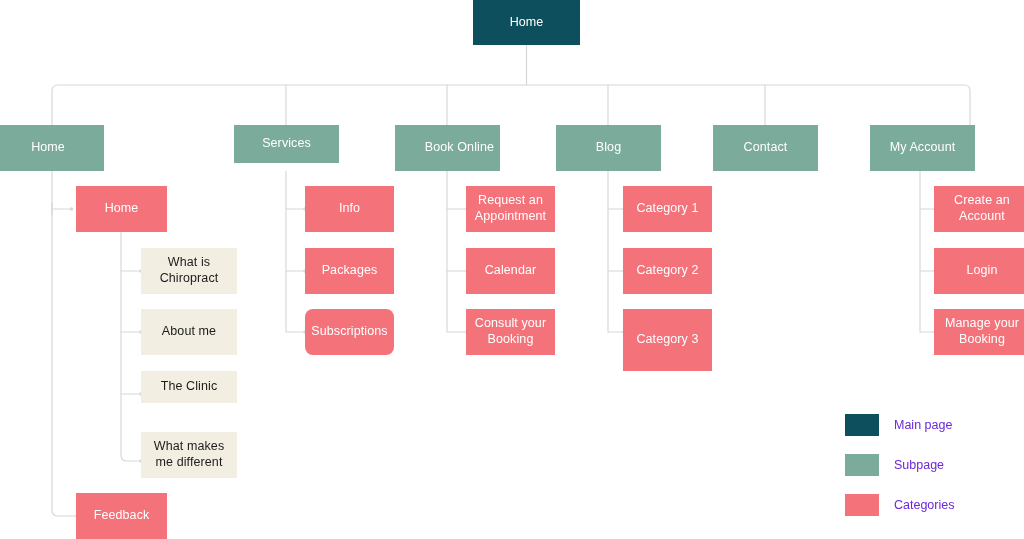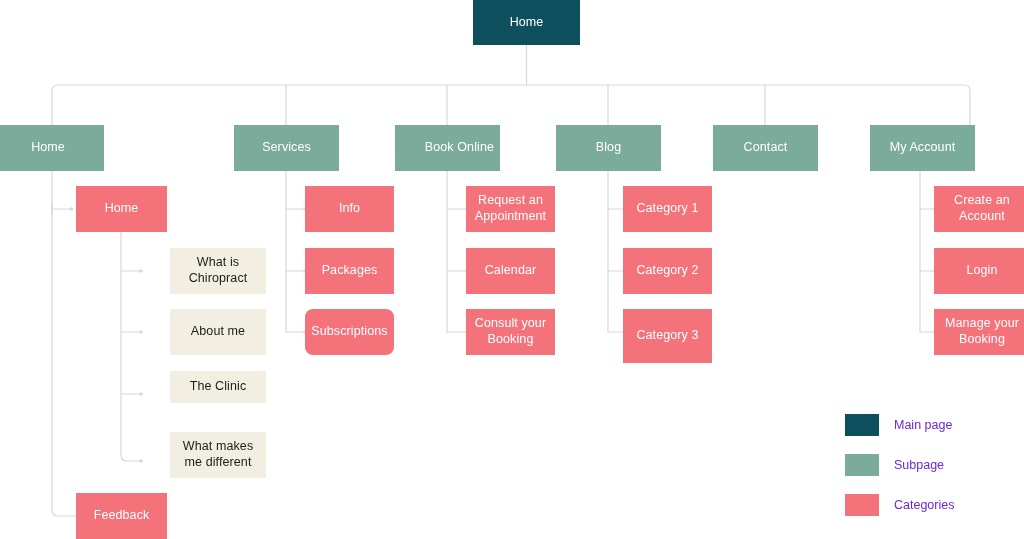--- a/index.html
+++ b/index.html
@@ -49,21 +49,20 @@
     background: #7bab9b;
     color: #ffffff;
   }
   .node-cat {
     background: #f4727a;
     color: #ffffff;
   }
   .node-leaf {
     background: #f2eee2;
     color: #1c1c1c;
-    margin-left: 29px;
   }
   .legend {
     position: absolute;
     left: 845px;
     top: 410px;
     width: 175px;
   }
   .legend-row {
     display: flex;
     align-items: center;
@@ -144,21 +143,21 @@
     </g>
   </svg>
 
   <div class="node node-main" style="left:473px; top:0px; width:107px; height:45px;">
     <span>Home</span>
   </div>
 
   <div class="node node-sub" style="left:-8px; top:125px; width:112px; height:46px;">
     <span>Home</span>
   </div>
-  <div class="node node-sub" style="left:234px; top:125px; width:105px; height:46px;">
+  <div class="node node-sub" style="left:234px; top:125px; width:105px; height:38px;">
     <span>Services</span>
   </div>
   <div class="node node-sub" style="left:395px; top:125px; width:105px; height:46px;justify-content:flex-end;">
     <span>Book Online</span>
   </div>
   <div class="node node-sub" style="left:556px; top:125px; width:105px; height:46px;">
     <span>Blog</span>
   </div>
   <div class="node node-sub" style="left:713px; top:125px; width:105px; height:46px;">
     <span>Contact</span>
@@ -205,21 +204,21 @@
   <div class="node node-cat" style="left:466px; top:309px; width:89px; height:46px;">
     <span>Consult your Booking</span>
   </div>
 
   <div class="node node-cat" style="left:623px; top:186px; width:89px; height:46px;">
     <span>Category 1</span>
   </div>
   <div class="node node-cat" style="left:623px; top:248px; width:89px; height:46px;">
     <span>Category 2</span>
   </div>
-  <div class="node node-cat" style="left:623px; top:309px; width:89px; height:54px;">
+  <div class="node node-cat" style="left:623px; top:309px; width:89px; height:62px;">
     <span>Category 3</span>
   </div>
 
   <div class="node node-cat" style="left:934px; top:186px; width:96px; height:46px;">
     <span>Create an Account</span>
   </div>
   <div class="node node-cat" style="left:934px; top:248px; width:96px; height:46px;">
     <span>Login</span>
   </div>
   <div class="node node-cat" style="left:934px; top:309px; width:96px; height:46px;">

